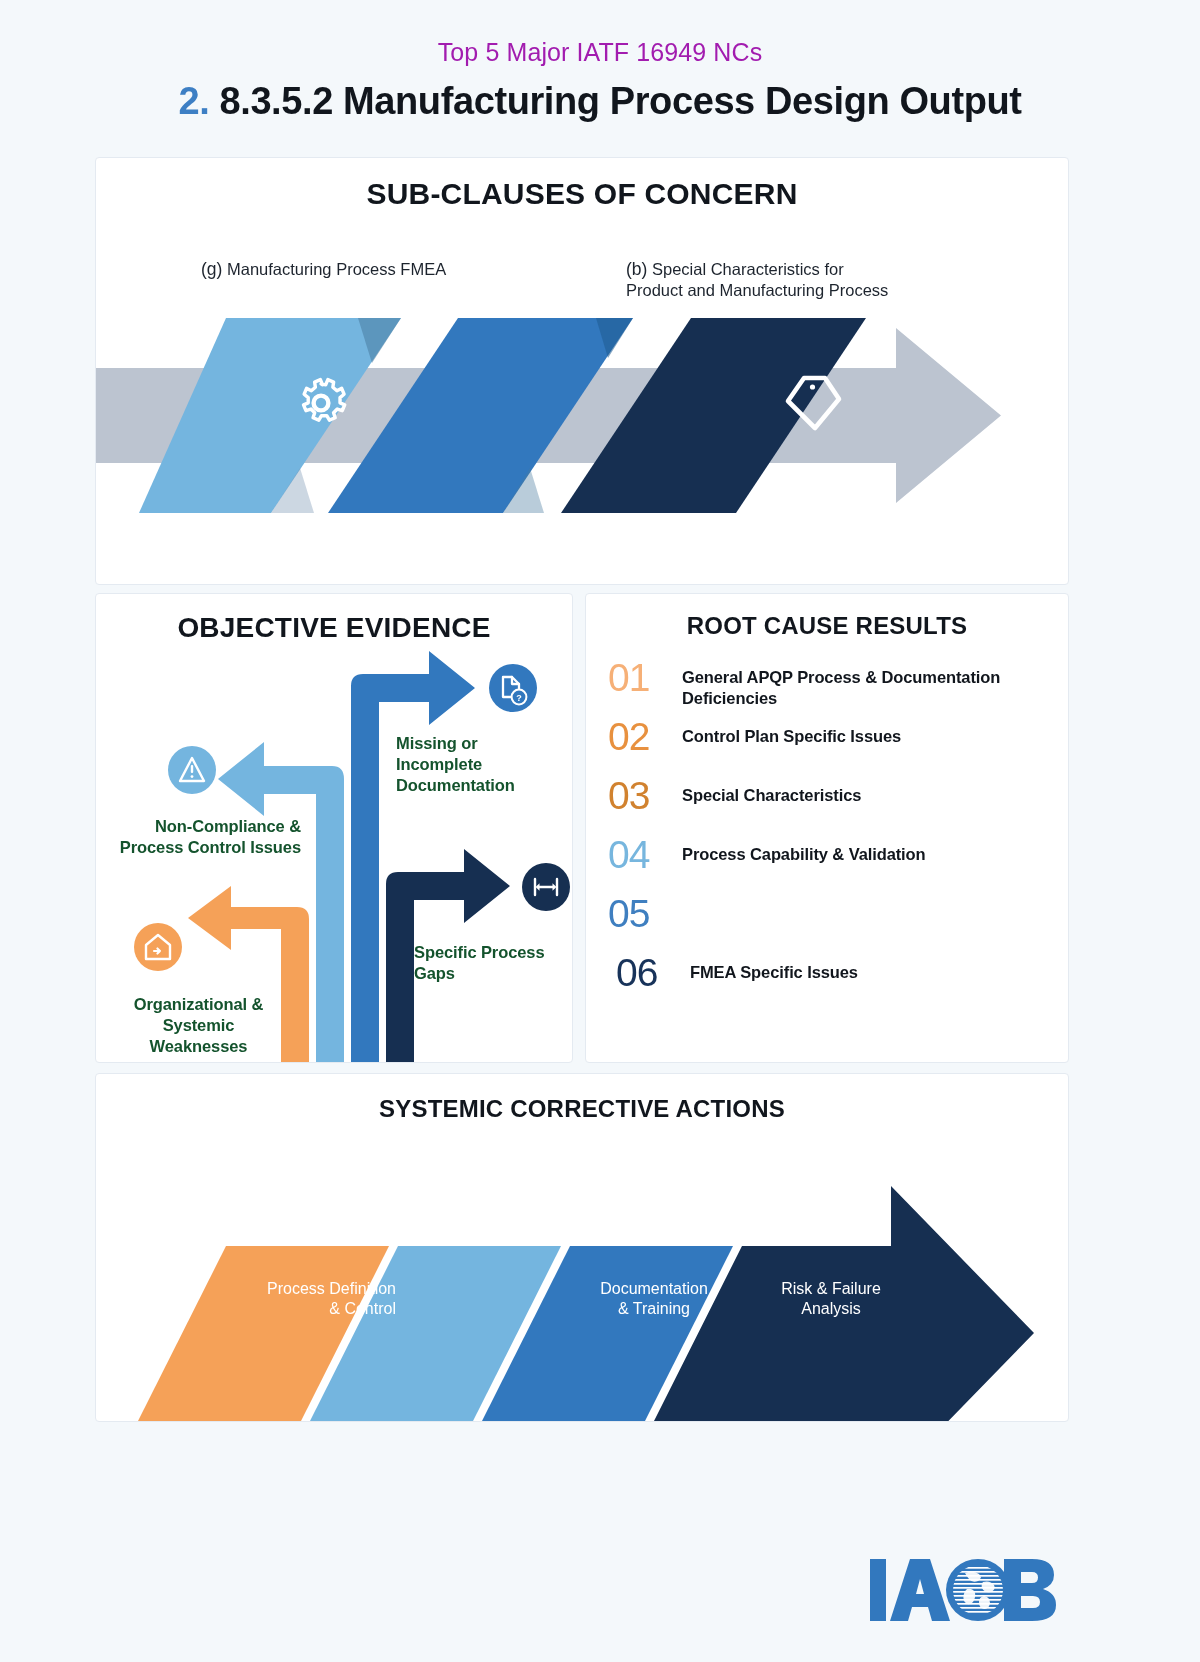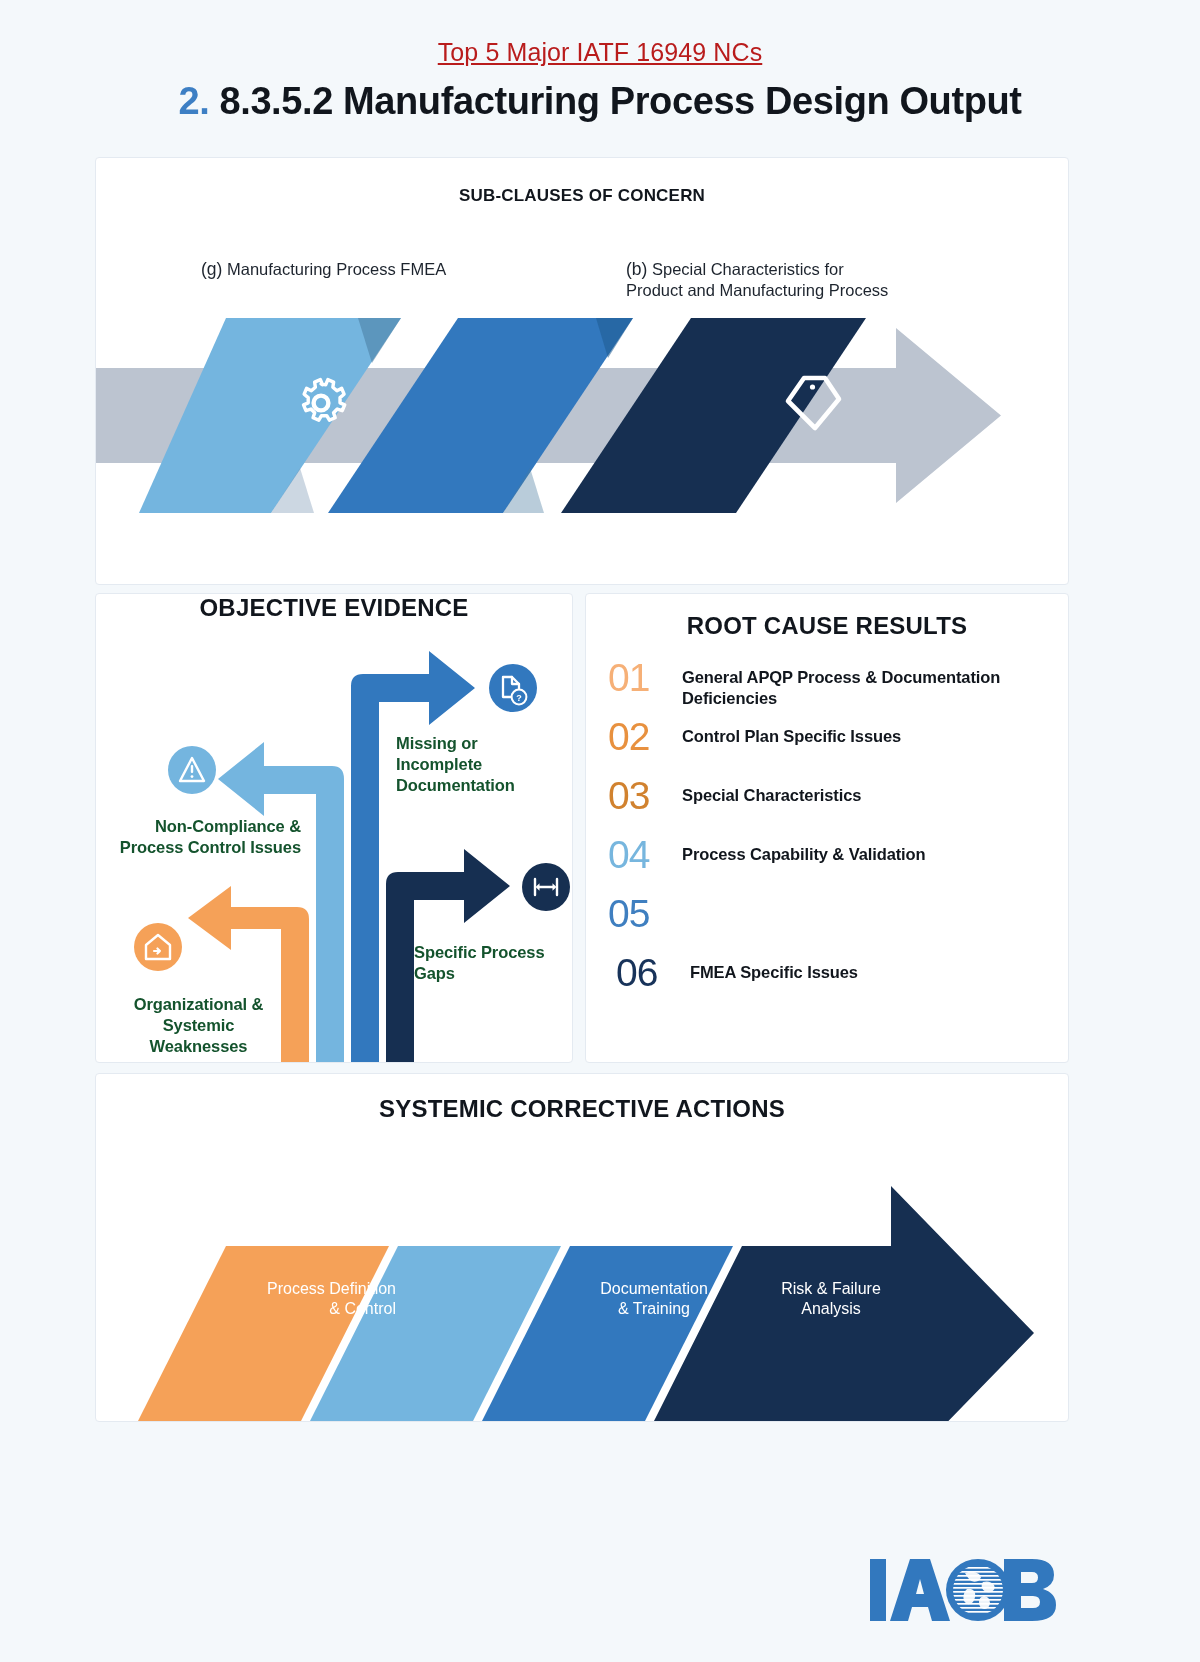--- a/index.html
+++ b/index.html
@@ -7,54 +7,54 @@
     width: 1200px; height: 1662px;
     background: #f4f8fb;
     font-family: "Liberation Sans", sans-serif;
     overflow: hidden;
   }
   .page { position: relative; width: 1200px; height: 1662px; }
 
   
   .hdr { text-align: center; padding-top: 38px; }
   .hdr-sub {
-    font-size: 25px; color: #b91c1c; letter-spacing: .1px; font-weight: 400; text-decoration: underline;
+    font-size: 25px; color: #a21caf; letter-spacing: .1px; font-weight: 400;
   }
   .hdr-main {
     margin-top: 13px; font-size: 38px; font-weight: 800;
     color: #11161d; letter-spacing: -.4px;
   }
   .hdr-num { color: #3d7fc4; }
 
   
   .card {
     position: absolute; background: #ffffff;
     border: 1px solid #e4eaf1; border-radius: 4px;
   }
   .card-title {
     text-align: center; font-weight: 800; color: #11161d;
     letter-spacing: .2px;
   }
 
   
   #card-subclauses { left: 95px; top: 157px; width: 974px; height: 428px; overflow: hidden; }
-  #card-subclauses .card-title { font-size: 17px; margin-top: 28px; }
+  #card-subclauses .card-title { font-size: 30px; margin-top: 19px; }
   .sc-labels { position: absolute; top: 80px; left: 0; width: 100%; height: 60px; }
   .sc-label {
     position: absolute; font-size: 16.5px; color: #1d242e; line-height: 1.28;
   }
   .sc-label .tag { font-size: 17.5px; }
   #sc-label-0 { left: 105px; top: 20px; }
   #sc-label-1 { left: 530px; top: 20px; }
 
   .flowwrap { position: absolute; left: 0; top: 150px; width: 974px; height: 215px; }
 
   
   #card-evidence { left: 95px; top: 593px; width: 478px; height: 470px; overflow: hidden; }
-  #card-evidence .card-title { font-size: 24px; }
+  #card-evidence .card-title { font-size: 28px; margin-top: 18px; }
   .oe-canvas { position: absolute; left: 0; top: 0; width: 478px; height: 470px; }
   .oe-text {
     position: absolute; font-size: 16.5px; line-height: 1.26; color: #14532d;
     font-weight: 600; letter-spacing: -.1px;
   }
   #oe-text-doc   { left: 300px; top: 139px; width: 165px; text-align: left; }
   #oe-text-nc    { left: 10px;  top: 222px; width: 195px; text-align: right; }
   #oe-text-gaps  { left: 318px; top: 348px; width: 150px; text-align: left; }
   #oe-text-org   { left: 20px;  top: 400px; width: 165px; text-align: center; }
 

